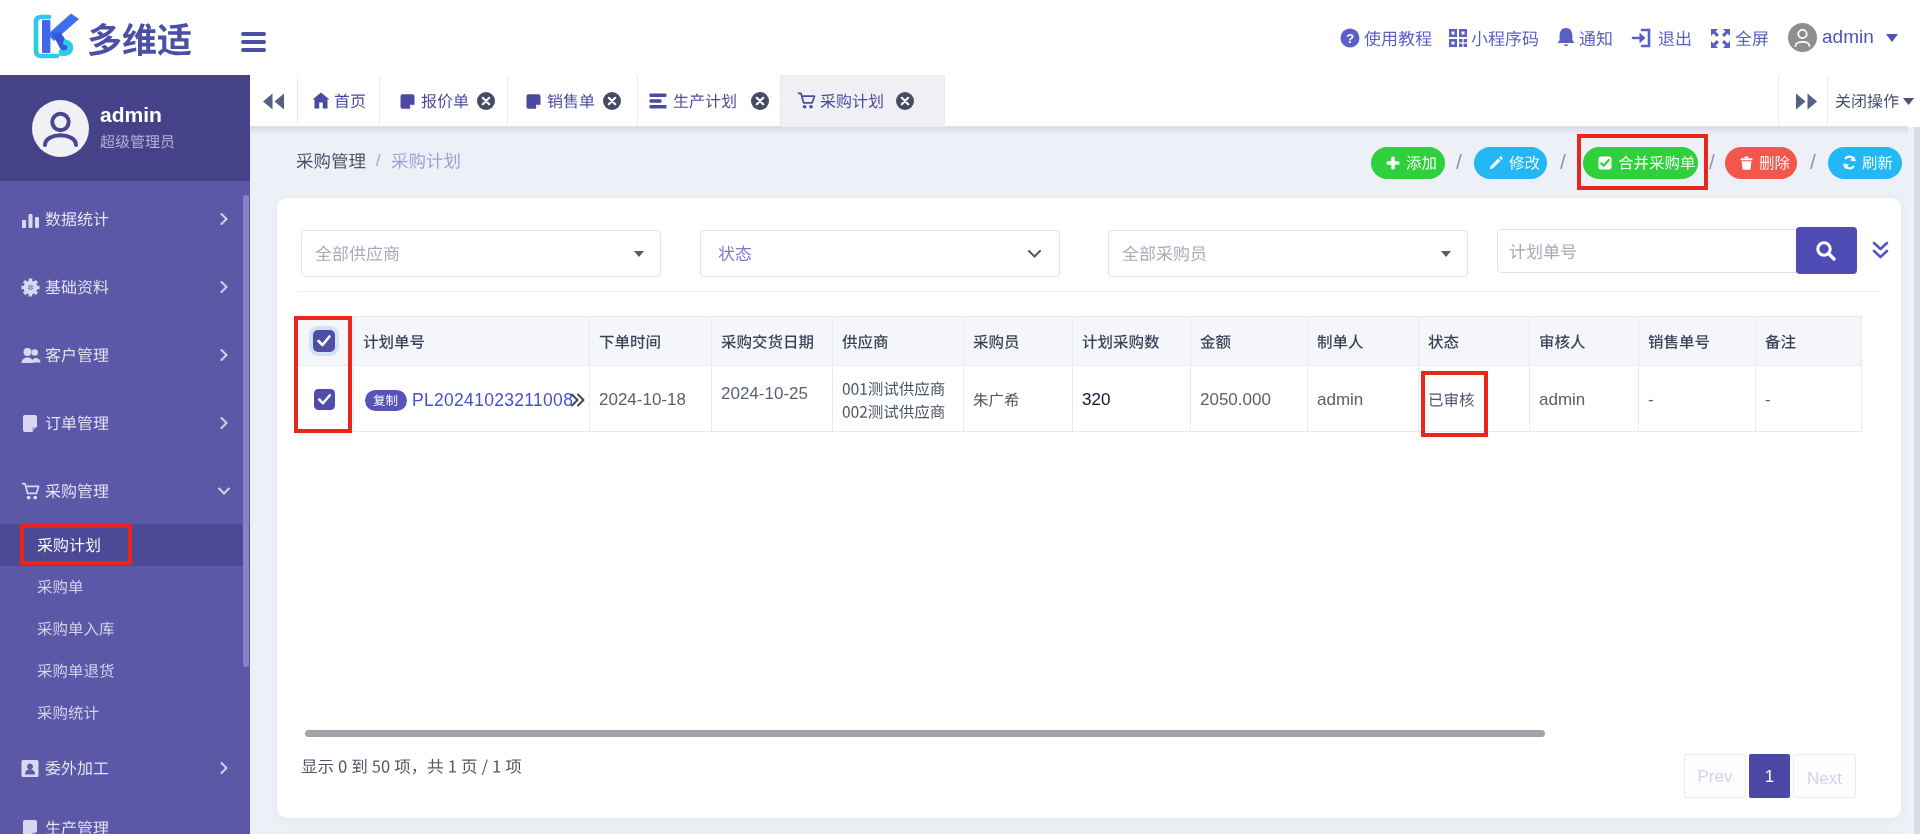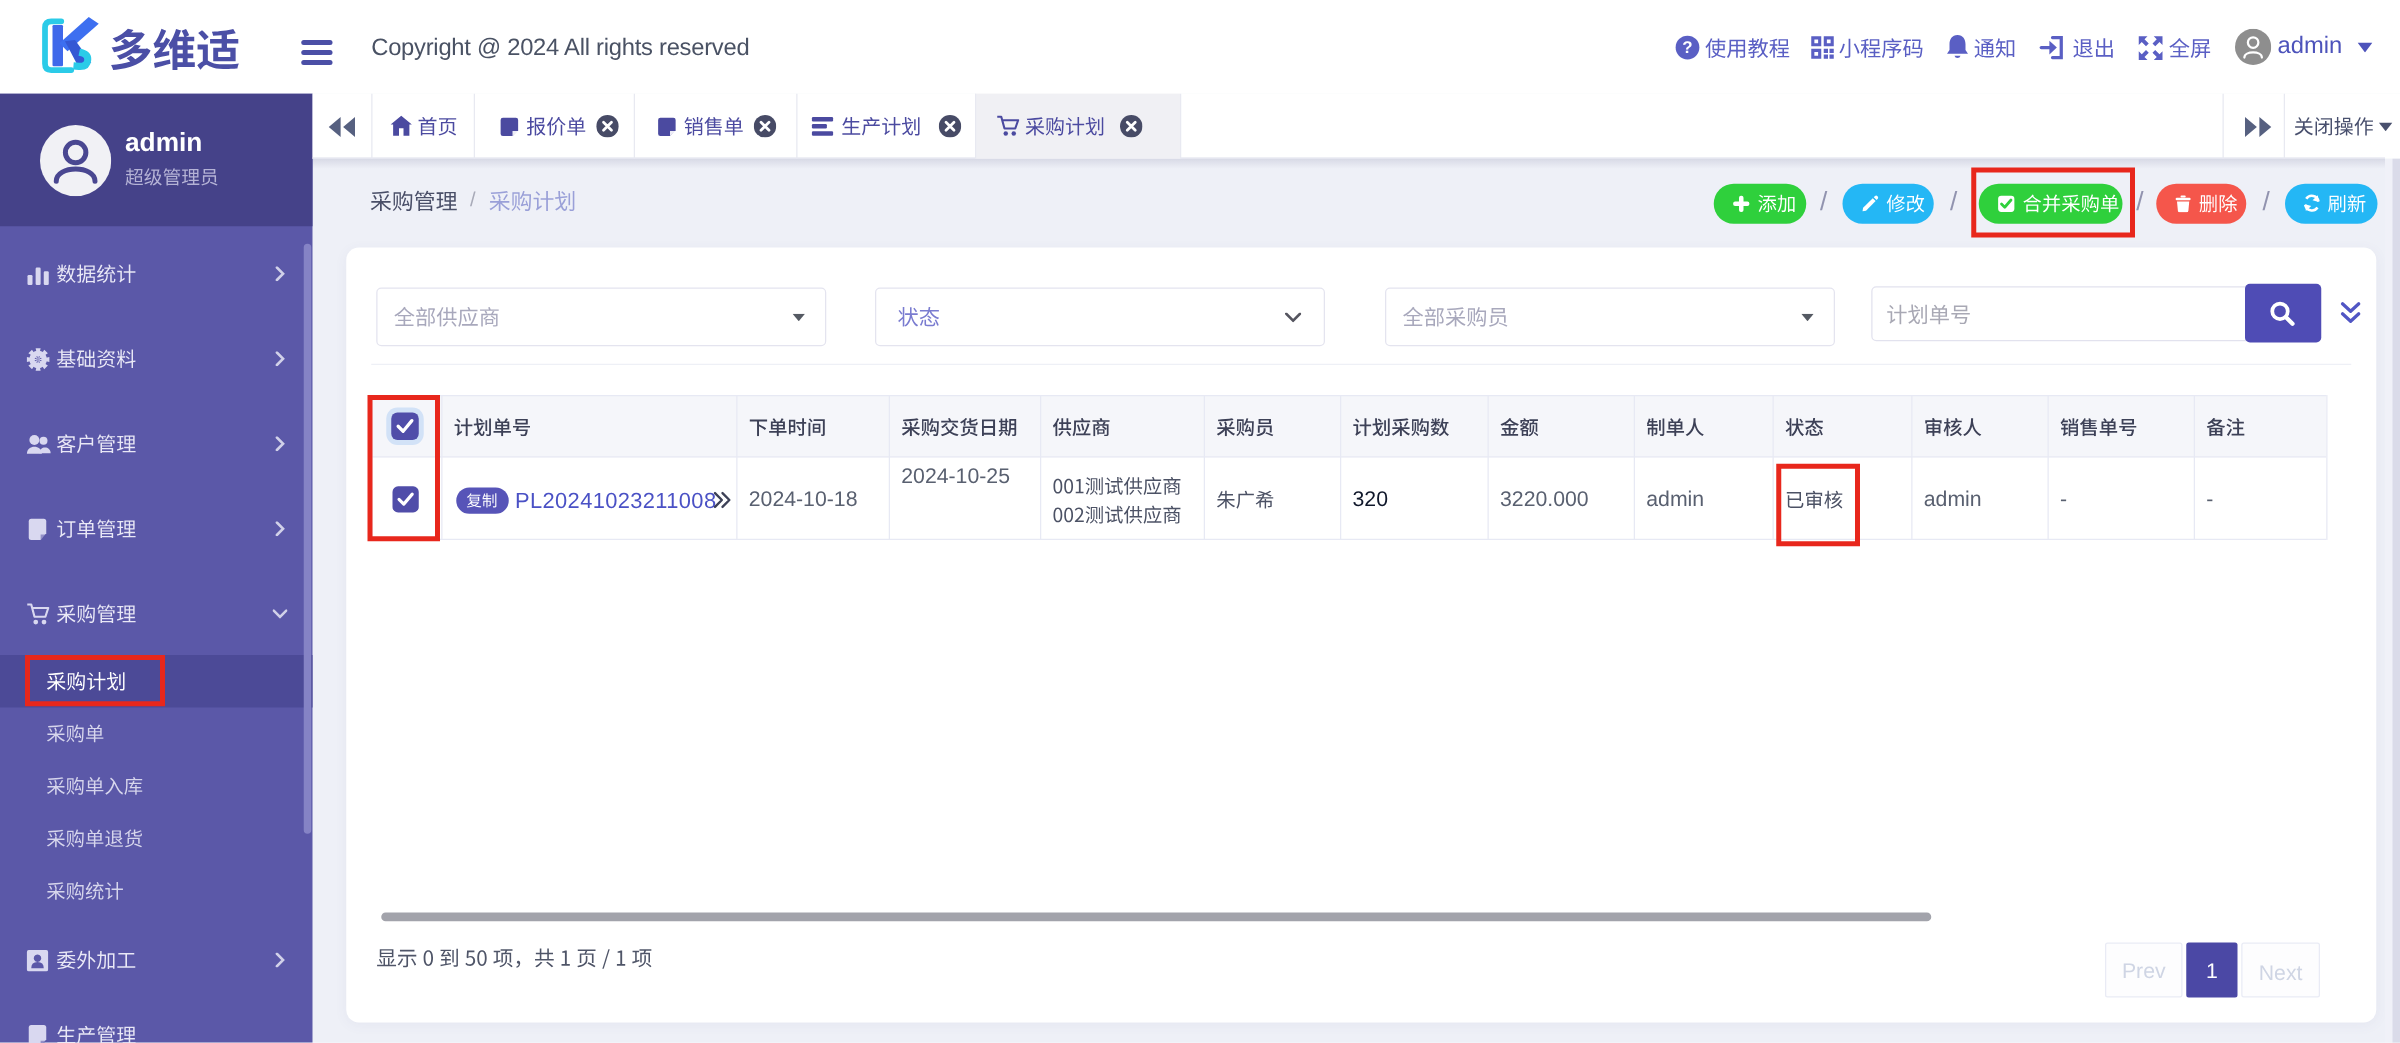--- a/index.html
+++ b/index.html
@@ -138,21 +138,20 @@
 <path d="M31 26 q9.5 1.5 9 9 q-0.6 8.5 -10 8 l-4.5 -0.4 0.5 -5.8 4.4 0.4 q3.8 0.3 4 -2.5 q0.2 -2.7 -4.6 -3.2 Z" fill="#2bcbe8"></path>
 </svg>
     <svg style="position:absolute;left:87px;top:21.5px;" width="105.0" height="35" viewBox="0 -880 3000 1000" fill="#4b4fa6">
       <use href="#q0" xlink:href="#q0"></use>
       <use href="#q1" xlink:href="#q1" x="1000"></use>
       <use href="#q2" xlink:href="#q2" x="2000"></use>
     </svg>
     <div style="position:absolute;left:241px;top:31.5px;width:25px;height:4.5px;border-radius:2px;background:#4b4fa6"></div>
     <div style="position:absolute;left:241px;top:39.5px;width:25px;height:4.5px;border-radius:2px;background:#4b4fa6"></div>
     <div style="position:absolute;left:241px;top:47.5px;width:25px;height:4.5px;border-radius:2px;background:#4b4fa6"></div>
-    <div style="position:absolute;left:297px;top:24.8px;font-family:'Liberation Sans',sans-serif;font-weight:400;font-size:19px;color:#4a5264;white-space:pre;line-height:28.5px;letter-spacing:-0.2px;">Copyright @ 2024 All rights reserved</div>
     <svg style="position:absolute;left:1340px;top:28px" width="20" height="20" viewBox="0 0 20 20">
 <circle cx="10" cy="10" r="9.5" fill="#5a5fc4"></circle>
 <text x="10" y="14.6" font-family="Liberation Sans" font-size="13.5" font-weight="bold" fill="#fff" text-anchor="middle">?</text>
     </svg>
     <svg style="position:absolute;left:1364px;top:29.5px;" width="68.0" height="17" viewBox="0 -880 4000 1000" fill="#5a5fc4">
       <use href="#q3" xlink:href="#q3"></use>
       <use href="#q4" xlink:href="#q4" x="1000"></use>
       <use href="#q5" xlink:href="#q5" x="2000"></use>
       <use href="#q6" xlink:href="#q6" x="3000"></use>
     </svg>
@@ -645,21 +644,21 @@
     <div style="position:absolute;left:365px;top:390px;width:42px;height:21px;border-radius:10.5px;background:#5754b8"></div>
     <svg style="position:absolute;left:373px;top:394.2px;" width="25.0" height="12.5" viewBox="0 -880 2000 1000" fill="#fff">
       <use href="#q101" xlink:href="#q101"></use>
       <use href="#q102" xlink:href="#q102" x="1000"></use>
     </svg>
     <div style="position:absolute;left:412px;top:386.9px;font-family:'Liberation Sans',sans-serif;font-weight:400;font-size:17.5px;color:#4a51c5;white-space:pre;line-height:26.2px;letter-spacing:0.3px;">PL20241023211008</div>
     <svg style="position:absolute;left:570px;top:393px" width="15" height="14" viewBox="0 0 15 14">
 <path d="M2 1.5 L7.5 7 L2 12.5 M8 1.5 L13.5 7 L8 12.5" fill="none" stroke="#3d4157" stroke-width="1.9" stroke-linejoin="round" stroke-linecap="round"></path>
     </svg>
     <div style="position:absolute;left:599px;top:387.2px;font-family:'Liberation Sans',sans-serif;font-weight:400;font-size:17px;color:#596070;white-space:pre;line-height:25.5px;">2024-10-18</div>
-    <div style="position:absolute;left:721px;top:368px;font-family:'Liberation Sans',sans-serif;font-weight:400;font-size:17px;color:#596070;white-space:pre;line-height:25.5px;">2024-10-25</div>
+    <div style="position:absolute;left:721px;top:381px;font-family:'Liberation Sans',sans-serif;font-weight:400;font-size:17px;color:#596070;white-space:pre;line-height:25.5px;">2024-10-25</div>
     <svg style="position:absolute;left:842px;top:381.2px;" width="103.3" height="15.5" viewBox="0 -880 6665 1000" fill="#4c5265">
       <use href="#q103" xlink:href="#q103"></use>
       <use href="#q103" xlink:href="#q103" x="555"></use>
       <use href="#q104" xlink:href="#q104" x="1110"></use>
       <use href="#q105" xlink:href="#q105" x="1665"></use>
       <use href="#q106" xlink:href="#q106" x="2665"></use>
       <use href="#q65" xlink:href="#q65" x="3665"></use>
       <use href="#q66" xlink:href="#q66" x="4665"></use>
       <use href="#q67" xlink:href="#q67" x="5665"></use>
     </svg>
@@ -672,21 +671,21 @@
       <use href="#q65" xlink:href="#q65" x="3665"></use>
       <use href="#q66" xlink:href="#q66" x="4665"></use>
       <use href="#q67" xlink:href="#q67" x="5665"></use>
     </svg>
     <svg style="position:absolute;left:973px;top:392.2px;" width="46.5" height="15.5" viewBox="0 -880 3000 1000" fill="#4c5265">
       <use href="#q108" xlink:href="#q108"></use>
       <use href="#q109" xlink:href="#q109" x="1000"></use>
       <use href="#q110" xlink:href="#q110" x="2000"></use>
     </svg>
     <div style="position:absolute;left:1082px;top:387.2px;font-family:'Liberation Sans',sans-serif;font-weight:400;font-size:17px;color:#0f172a;white-space:pre;line-height:25.5px;">320</div>
-    <div style="position:absolute;left:1200px;top:387.2px;font-family:'Liberation Sans',sans-serif;font-weight:400;font-size:17px;color:#596070;white-space:pre;line-height:25.5px;">3220.000</div>
+    <div style="position:absolute;left:1200px;top:387.2px;font-family:'Liberation Sans',sans-serif;font-weight:400;font-size:17px;color:#596070;white-space:pre;line-height:25.5px;">2050.000</div>
     <div style="position:absolute;left:1317px;top:387.2px;font-family:'Liberation Sans',sans-serif;font-weight:400;font-size:17px;color:#596070;white-space:pre;line-height:25.5px;">admin</div>
     <svg style="position:absolute;left:1428px;top:392.2px;" width="46.5" height="15.5" viewBox="0 -880 3000 1000" fill="#4c5265">
       <use href="#q111" xlink:href="#q111"></use>
       <use href="#q112" xlink:href="#q112" x="1000"></use>
       <use href="#q113" xlink:href="#q113" x="2000"></use>
     </svg>
     <div style="position:absolute;left:1539px;top:387.2px;font-family:'Liberation Sans',sans-serif;font-weight:400;font-size:17px;color:#596070;white-space:pre;line-height:25.5px;">admin</div>
     <div style="position:absolute;left:1648px;top:387.2px;font-family:'Liberation Sans',sans-serif;font-weight:400;font-size:17px;color:#596070;white-space:pre;line-height:25.5px;">-</div>
     <div style="position:absolute;left:1765px;top:387.2px;font-family:'Liberation Sans',sans-serif;font-weight:400;font-size:17px;color:#596070;white-space:pre;line-height:25.5px;">-</div>
     <div style="position:absolute;left:305px;top:730px;width:1240px;height:7px;border-radius:3.5px;background:#a2a3ab"></div>

